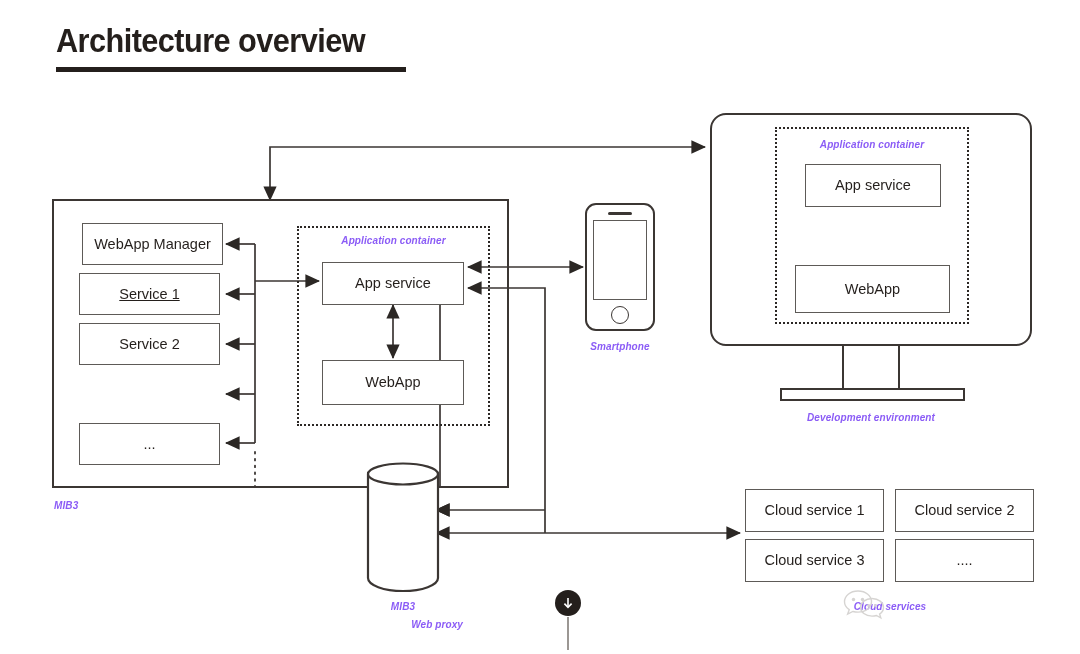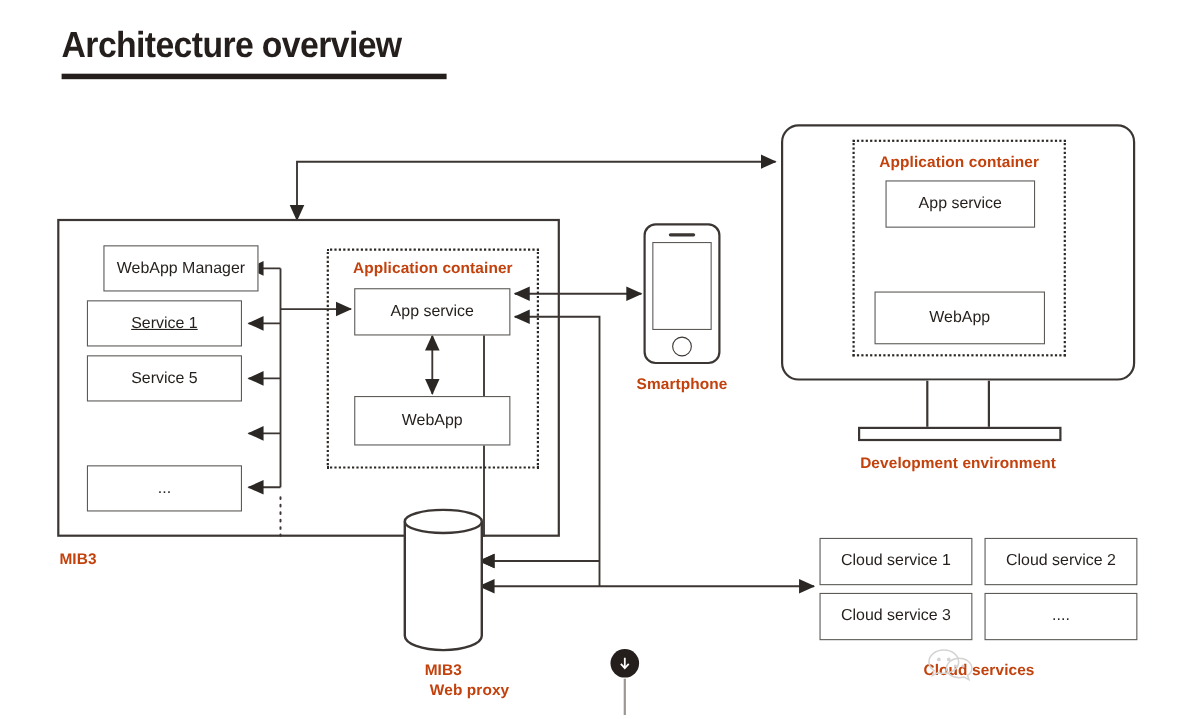--- a/index.html
+++ b/index.html
@@ -30,22 +30,22 @@
     font-size: 14.5px; color: #241f1c; text-align: center; line-height: 1.15;
   }
   .panel {
     position: absolute; border: 2.2px solid #3b3633; background: transparent;
   }
   .dotted {
     position: absolute; background: transparent;
     border: 2.4px dotted #2b2724;
   }
   .cap-bold {
-    position: absolute; font-size: 14px; font-weight: 700; color: #c2410c;
-    white-space: nowrap; letter-spacing: 0.1px;
+    position: absolute; font-size: 10px; font-weight: 700; color: #8b5cf6;
+    white-space: nowrap; letter-spacing: 0.1px; font-style: italic;
   }
   .cap-center { text-align: center; }
 
   
   #wires { position: absolute; left: 0; top: 0; width: 1080px; height: 654px; }
 
   
   .phone-body {
     position: absolute; border: 2.4px solid #3b3633; border-radius: 11px; background:#fff;
   }
@@ -136,28 +136,28 @@
     </g>
 
     <g stroke="#3b3633" stroke-width="1.8" fill="none" stroke-dasharray="1.6 5.2" stroke-linecap="round">
       <path d="M255,452 L255,487"></path>
     </g>
   </svg>
 
   <div class="panel" style="left:52px; top:199px; width:457px; height:289px;"></div>
   <div class="cap-bold" style="left:54px; top:500px;">MIB3</div>
 
-  <div class="box" style="left:94px; top:223px; width:141px; height:42px;">
+  <div class="box" style="left:82px; top:223px; width:141px; height:42px;">
     <span>WebApp Manager</span>
   </div>
   <div class="box" style="left:79px; top:273px; width:141px; height:42px;text-decoration:underline;">
     <span>Service 1</span>
   </div>
   <div class="box" style="left:79px; top:323px; width:141px; height:42px;">
-    <span>Service 5</span>
+    <span>Service 2</span>
   </div>
   <div class="box" style="left:79px; top:423px; width:141px; height:42px;">
     <span>...</span>
   </div>
 
   <div class="dotted" style="left:297px; top:226px; width:193px; height:200px;"></div>
   <div class="cap-bold cap-center" style="left:297px; top:235px; width:193px;">Application container</div>
   <div class="box" style="left:322px; top:262px; width:142px; height:43px;">
     <span>App service</span>
   </div>

